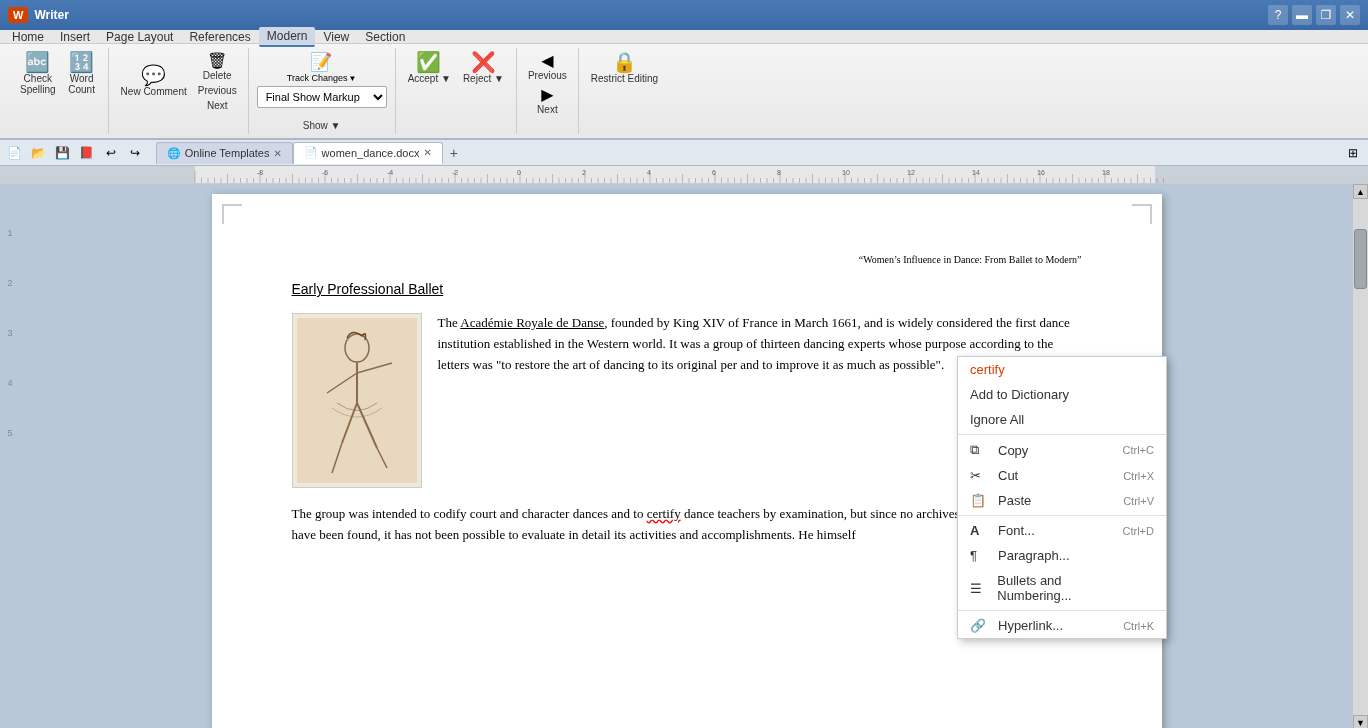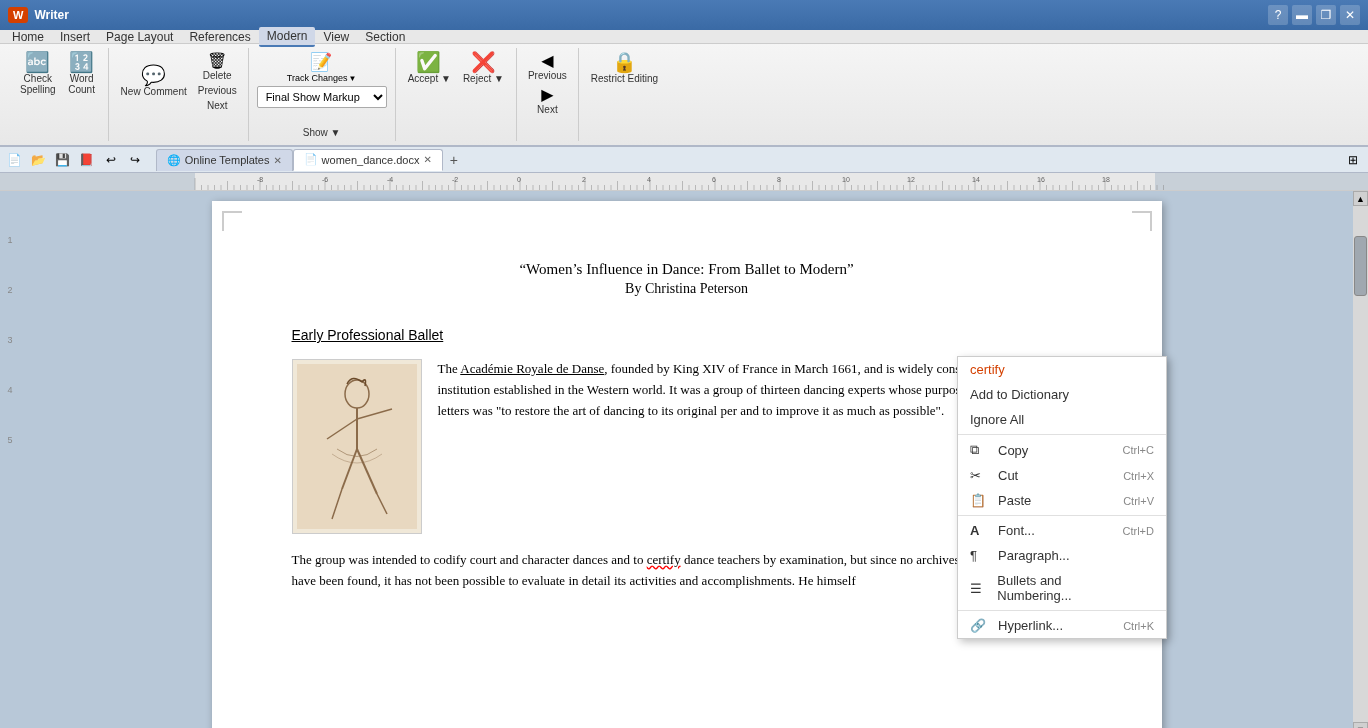--- a/index.html
+++ b/index.html
@@ -211,24 +211,24 @@
       background: white;
       width: 950px;
       margin: 0 auto;
       padding: 60px 80px 60px 80px;
       min-height: 550px;
       box-shadow: 2px 2px 8px rgba(0,0,0,0.3);
       position: relative;
     }
 
     .doc-title {
-      text-align: center;
-      font-size: 15px;
+      text-align: right;
+      font-size: 10px;
       font-family: 'Times New Roman', serif;
-      margin-bottom: 3px;
+      margin-bottom: 16px;
     }
     .doc-author {
       text-align: center;
       font-size: 14px;
       font-family: 'Times New Roman', serif;
       margin-bottom: 30px;
     }
     .section-heading {
       font-size: 14px;
       font-family: Liberation Sans, sans-serif;
@@ -426,21 +426,21 @@
         <span class="icon">📝</span>
         <span class="label with-arrow">Track Changes <span class="arrow-down">▼</span></span>
       </div>
     </div>
     <select id="track-dropdown">
       <option>Final Show Markup</option>
       <option>Final</option>
       <option>Original</option>
       <option>Show Markup</option>
     </select>
-    <div style="display:flex;gap:4px;margin-top:18px;">
+    <div style="display:flex;gap:4px;margin-top:11px;">
       <div class="ribbon-btn-small with-arrow">
         <span class="label">Show ▼</span>
       </div>
     </div>
   </div>
 
   <div class="ribbon-group">
     <div class="ribbon-buttons">
       <div class="ribbon-btn">
         <span class="icon">✅</span>
@@ -682,21 +682,20 @@
     <div style="margin-top:40px;">5</div>
   </div>
 
   <div id="doc-area" style="flex:1;overflow:hidden;padding:10px 20px;background:#b8c8d8;">
     <div id="document-page">
 
       <div class="page-corner corner-tl"></div>
       <div class="page-corner corner-tr"></div>
 
       <div class="doc-title">“Women’s Influence in Dance: From Ballet to Modern”</div>
-      <div class="doc-author">By Christina Peterson</div>
 
       <div class="section-heading">Early Professional Ballet</div>
 
       <div class="doc-content">
         <div class="doc-image">
 
           <svg class="dancer-figure" viewBox="0 0 120 165">
             <rect width="120" height="165" fill="#e8d8c0"></rect>
 
             <ellipse cx="60" cy="30" rx="12" ry="14" fill="none" stroke="#8B6B4A" stroke-width="1.5"></ellipse>

